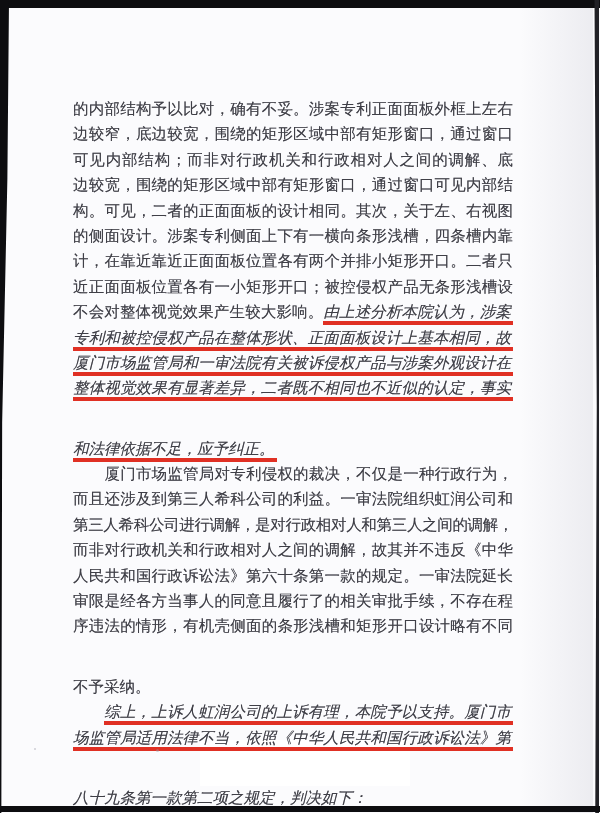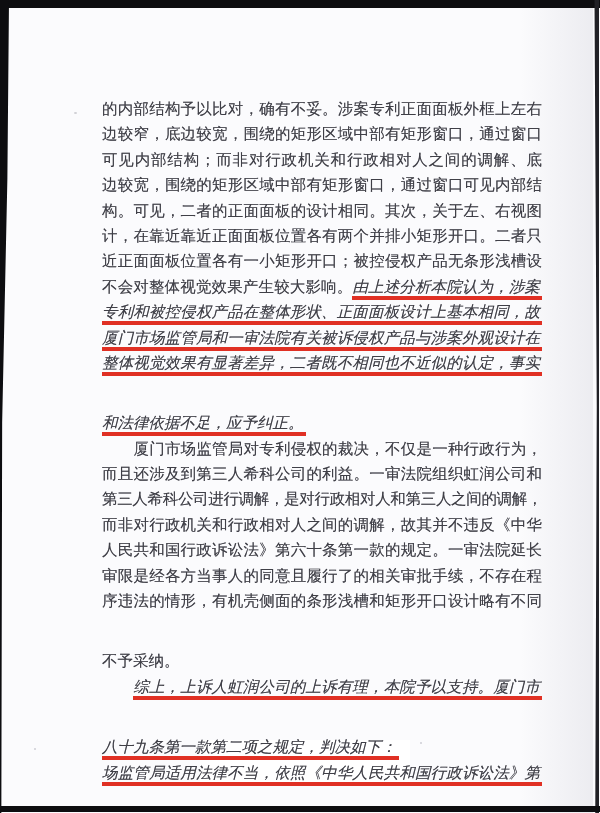--- a/index.html
+++ b/index.html
@@ -18,21 +18,21 @@
     clip-path:polygon(0 0,100% 0,82% 22%,24% 52%,15% 100%,0 100%);}
   .edge-right{position:absolute;top:0;left:594px;width:5px;height:813px;background:#212126;
     clip-path:polygon(10% 0,100% 0,100% 100%,25% 100%,55% 50%);}
   .speck{position:absolute;border-radius:50%;background:#9a9aa4;opacity:.45;}
   .sp1{left:74px;top:112px;width:3px;height:2px;}
   .sp2{left:156px;top:749px;width:3px;height:3px;}
   .sp3{left:420px;top:742px;width:2px;height:2px;}
   .sp4{left:34px;top:748px;width:2px;height:2px;}
 
   .textblock{
-    position:absolute;left:102px;top:97px;width:440px;
+    position:absolute;left:73px;top:97px;width:440px;
     color:#3f3f47;font-size:15.5px;
     text-shadow:0 0 0.5px rgba(63,63,71,0.55);
   }
   .ln{
     height:25.4px;line-height:25.4px;
     text-align:justify;text-align-last:justify;
   }
   .ln.end{text-align-last:left;margin-top:35px;}
   .ln.tight{letter-spacing:-0.45px;}
   .mk{
@@ -48,38 +48,39 @@
 <div class="page" style="background: rgb(251, 251, 253);">
   <div class="patch"></div>
   <div class="vignette"></div>
 
   <div class="textblock" style="color: rgb(63, 63, 71);">
     <div class="ln"><span class="seg">的内部结构予以比对，确有不妥。涉案专利正面面板外框上左右</span><span class="mk"></span></div>
     <div class="ln"><span class="seg">边较窄，底边较宽，围绕的矩形区域中部有矩形窗口，通过窗口</span><span class="mk"></span></div>
     <div class="ln"><span class="seg">可见内部结构；而非对行政机关和行政相对人之间的调解、底</span><span class="mk"></span></div>
     <div class="ln"><span class="seg">边较宽，围绕的矩形区域中部有矩形窗口，通过窗口可见内部结</span><span class="mk"></span></div>
     <div class="ln"><span class="seg">构。可见，二者的正面面板的设计相同。其次，关于左、右视图</span><span class="mk"></span></div>
+    <div class="ln"><span class="seg">的侧面设计。涉案专利侧面上下有一横向条形浅槽，四条槽内靠</span><span class="mk"></span></div>
     <div class="ln"><span class="seg">计，在靠近靠近正面面板位置各有两个并排小矩形开口。二者只</span><span class="mk"></span></div>
     <div class="ln"><span class="seg">近正面面板位置各有一小矩形开口；被控侵权产品无条形浅槽设</span><span class="mk"></span></div>
     <div class="ln"><span class="seg">不会对整体视觉效果产生较大影响。</span><span class="mk">由上述分析本院认为，涉案</span></div>
     <div class="ln"><span class="seg"></span><span class="mk">专利和被控侵权产品在整体形状、正面面板设计上基本相同，故</span></div>
     <div class="ln"><span class="seg"></span><span class="mk">厦门市场监管局和一审法院有关被诉侵权产品与涉案外观设计在</span></div>
     <div class="ln"><span class="seg"></span><span class="mk">整体视觉效果有显著差异，二者既不相同也不近似的认定，事实</span></div>
     <div class="ln end"><span class="seg"></span><span class="mk">和法律依据不足，应予纠正。</span></div>
     <div class="ln"><span class="seg">　　厦门市场监管局对专利侵权的裁决，不仅是一种行政行为，</span><span class="mk"></span></div>
     <div class="ln"><span class="seg">而且还涉及到第三人希科公司的利益。一审法院组织虹润公司和</span><span class="mk"></span></div>
     <div class="ln tight"><span class="seg">第三人希科公司进行调解，是对行政相对人和第三人之间的调解，</span><span class="mk"></span></div>
     <div class="ln"><span class="seg">而非对行政机关和行政相对人之间的调解，故其并不违反《中华</span><span class="mk"></span></div>
     <div class="ln"><span class="seg">人民共和国行政诉讼法》第六十条第一款的规定。一审法院延长</span><span class="mk"></span></div>
     <div class="ln"><span class="seg">审限是经各方当事人的同意且履行了的相关审批手续，不存在程</span><span class="mk"></span></div>
     <div class="ln"><span class="seg">序违法的情形，有机壳侧面的条形浅槽和矩形开口设计略有不同</span><span class="mk"></span></div>
     <div class="ln end"><span class="seg">不予采纳。</span><span class="mk"></span></div>
     <div class="ln"><span class="seg">　　</span><span class="mk">综上，上诉人虹润公司的上诉有理，本院予以支持。厦门市</span></div>
+    <div class="ln"><span class="seg"></span><span class="mk">场监管局适用法律不当，依照《中华人民共和国行政诉讼法》第</span></div>
     <div class="ln end"><span class="seg"></span><span class="mk">八十九条第一款第二项之规定，判决如下：</span></div>
-    <div class="ln"><span class="seg"></span><span class="mk">场监管局适用法律不当，依照《中华人民共和国行政诉讼法》第</span></div>
   </div>
 
   <div class="speck sp1"></div>
   <div class="speck sp2"></div>
   <div class="speck sp3"></div>
   <div class="speck sp4"></div>
 
   <div class="edge-top"></div>
   <div class="edge-left"></div>
   <div class="edge-right"></div>

